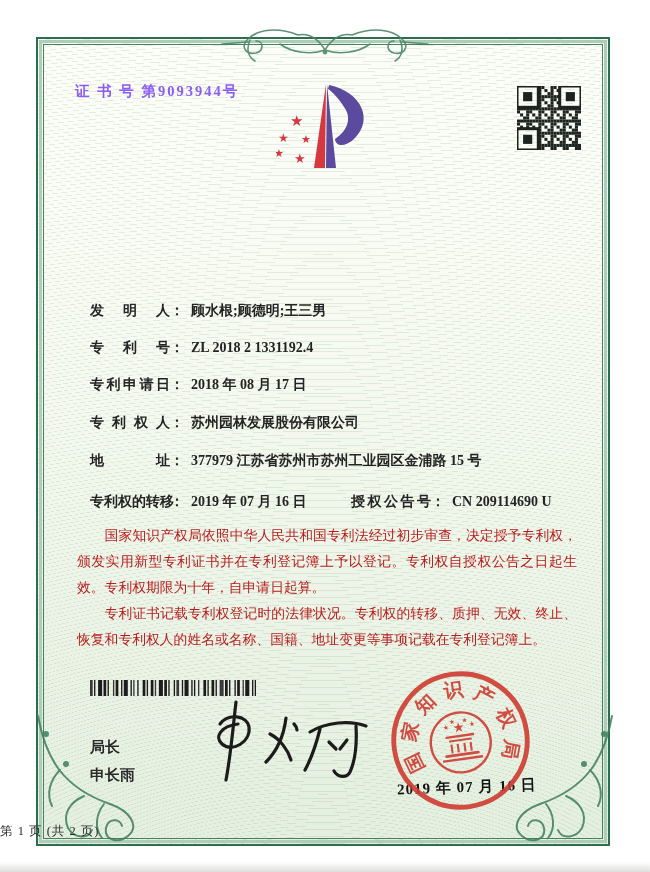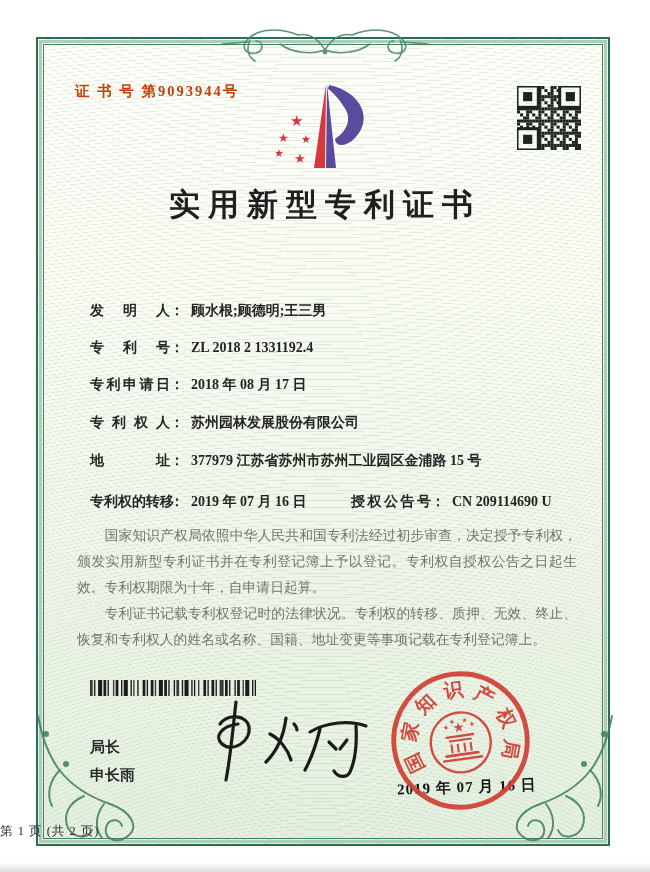--- a/index.html
+++ b/index.html
@@ -10,30 +10,30 @@
   
   .frame{position:absolute;left:36px;top:37px;width:574px;height:809px;
          border:2px solid #2d6e4e;box-sizing:border-box;
          background:
            repeating-radial-gradient(ellipse 1300px 750px at 50% 118%,
               rgba(106,168,128,0.18) 0 1px, rgba(255,255,255,0) 1px 6px),
            linear-gradient(180deg,#fdfdf7 0%,#f9fbf3 30%,#edf4e7 70%,#e4efdf 100%);}
   .frame::before{content:"";position:absolute;inset:1px;border:3px solid #aecdb8;pointer-events:none;}
   .frame::after{content:"";position:absolute;inset:5px;border:1px solid #45805f;pointer-events:none;}
   .cert-no{position:absolute;left:75px;top:82px;font-size:14.5px;font-weight:600;
-           letter-spacing:2px;color:#c2410c;z-index:3;}
+           letter-spacing:2px;color:#8b5cf6;z-index:3;}
   .title{position:absolute;left:0;width:100%;top:184px;text-align:center;font-size:31px;
          font-weight:700;letter-spacing:8px;color:#1f1f1f;z-index:3;}
   .row{position:absolute;left:90px;font-size:14px;font-weight:600;color:#242424;
        white-space:nowrap;z-index:3;}
   .flabel{display:inline-block;width:80px;text-align:justify;text-align-last:justify;}
   .fvalue{margin-left:7px;}
   .pair2{position:absolute;left:237px;top:0;white-space:nowrap;margin-left:24px;}
   .body-text{position:absolute;left:77px;top:523px;width:500px;z-index:3;
-             font-size:13.8px;line-height:26px;color:#737373;text-align:justify;}
+             font-size:13.8px;line-height:26px;color:#b91c1c;text-align:justify;}
   .body-text p{margin:0;text-indent:2em;}
   .barcode{position:absolute;left:90px;top:680px;width:166px;height:16px;z-index:3;}
   .signer{position:absolute;left:90px;z-index:3;font-size:15px;font-weight:600;color:#2b2b2b;margin-top:8px;}
   .signature{position:absolute;left:198px;top:696px;z-index:3;}
   .seal{position:absolute;left:388px;top:668px;z-index:4;opacity:.9;}
   .seal-date{position:absolute;left:397px;top:778px;z-index:3;font-size:15px;font-weight:700;
              color:#141414;letter-spacing:1px;transform:rotate(-2deg);white-space:nowrap;}
   .footer{position:absolute;left:0;width:100%;top:823px;text-align:left;font-size:12.5px;
           color:#2c2c2c;z-index:3;letter-spacing:1px;}
   .logo{position:absolute;left:276px;top:82px;z-index:3;}
@@ -290,21 +290,20 @@
       <rect x="57" y="60" width="3" height="3" fill="#1d241f"></rect>
       <rect x="60" y="60" width="3" height="3" fill="#1d241f"></rect>
       <rect x="0" y="0" width="21" height="21" fill="none" stroke="#1d241f" stroke-width="3"></rect>
       <rect x="6" y="6" width="9" height="9" fill="#1d241f"></rect>
       <rect x="42" y="0" width="21" height="21" fill="none" stroke="#1d241f" stroke-width="3"></rect>
       <rect x="48" y="6" width="9" height="9" fill="#1d241f"></rect>
       <rect x="0" y="42" width="21" height="21" fill="none" stroke="#1d241f" stroke-width="3"></rect>
       <rect x="6" y="48" width="9" height="9" fill="#1d241f"></rect>
     </svg>
 
-  <div class="title">实用新型专利证书</div>
 
   <div class="row" style="top:302px">
     <span class="flabel">发明人</span><span>：</span><span class="fvalue">顾水根;顾德明;王三男</span>
   </div>
   <div class="row" style="top:339px">
     <span class="flabel">专利号</span><span>：</span><span class="fvalue">ZL 2018 2 1331192.4</span>
   </div>
   <div class="row" style="top:376px">
     <span class="flabel">专利申请日</span><span>：</span><span class="fvalue">2018 年 08 月 17 日</span>
   </div>

